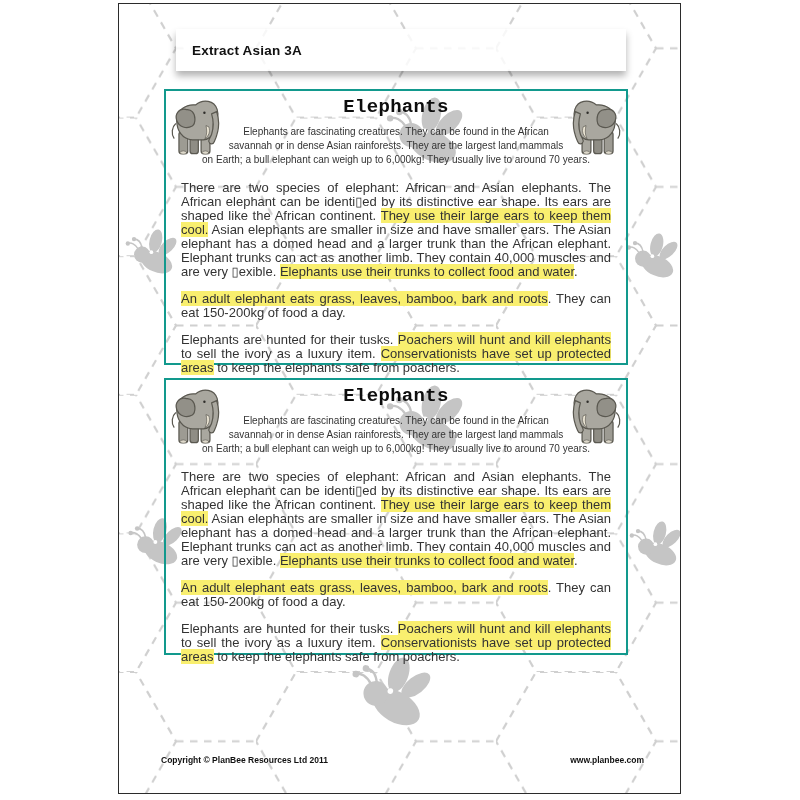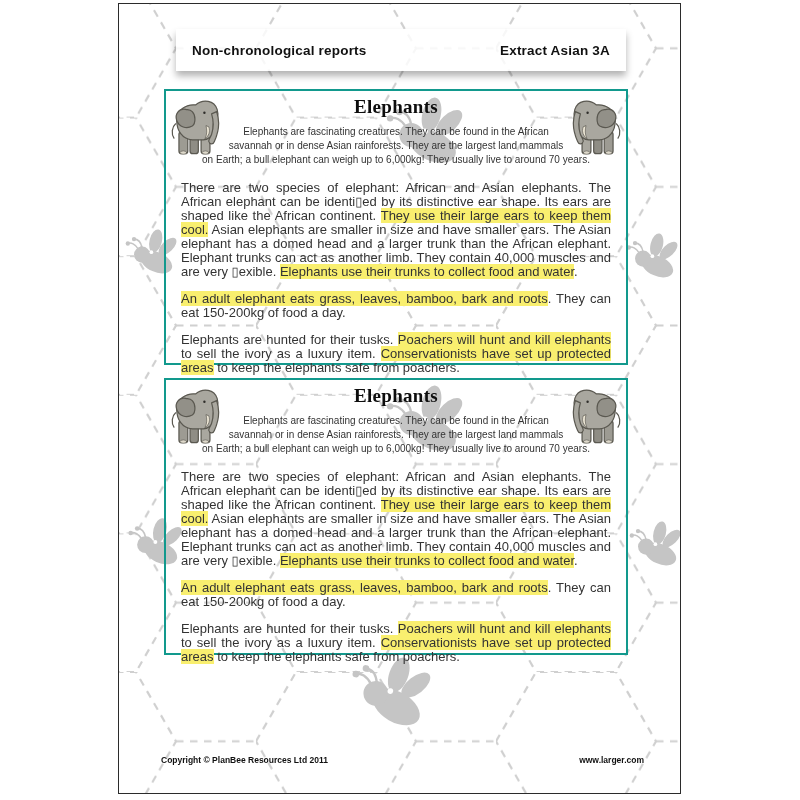--- a/index.html
+++ b/index.html
@@ -27,21 +27,21 @@
     border:2.5px solid var(--card-border,#12998d);
     box-sizing:border-box;background:transparent;
   }
   .card.card-1{top:85px;height:276px;}
   .card.card-2{top:374px;height:277px;}
   .eleph{position:absolute;width:50px;height:62px;top:4px;}
   .eleph.left{left:4px;}
   .eleph.right{right:4px;transform:scaleX(-1);}
   .card-title{
     margin:5px 60px 0;text-align:center;font-weight:bold;font-size:19px;
-    color:#0d0d0d;font-family:Liberation Serif, serif;letter-spacing:0.3px;
+    color:#0d0d0d;font-family:Liberation Mono, monospace;letter-spacing:0.3px;
   }
   .intro{margin:7px 28px 0;text-align:center;font-size:10px;line-height:14px;color:#333;}
   .paras{margin:14px 15px 0;}
   .paras p{margin:0 0 13px;font-size:13px;line-height:14px;color:#333;text-align:justify;}
   .hl{background:var(--highlight,#f9ef6f);}
 
   .footer-bar{
     position:absolute;left:42px;right:36px;bottom:26px;height:14px;
     display:flex;align-items:center;justify-content:space-between;
   }
@@ -108,21 +108,20 @@
           <path d="M28,26 C16,24 8,34 12,46 C16,58 30,62 40,56 C47,51 46,36 40,30 C36,26 32,27 28,26 Z" fill="#929088"></path>
           <circle cx="62" cy="32" r="2.2" fill="#2e2d2a" stroke="none"></circle>
           <ellipse cx="24" cy="104" rx="6" ry="3" fill="#ddd8ca" stroke-width="1"></ellipse>
           <ellipse cx="64" cy="104" rx="6" ry="3" fill="#ddd8ca" stroke-width="1"></ellipse>
         </g>
       </g>
     </defs>
   </svg>
 
   <div class="header-bar">
-    <span>Non-chronological reports</span>
     <span>Extract Asian 3A</span>
   </div>
 
   <div class="card card-1">
     <svg class="eleph left" viewBox="0 0 90 112">
         <use href="#elephantShape"></use>
       </svg>
     <svg class="eleph right" viewBox="0 0 90 112">
         <use href="#elephantShape"></use>
       </svg>
@@ -154,16 +153,16 @@
       </div>
     <div class="paras">
         <p><span>There are two species of elephant: African and Asian elephants. The African elephant can be identi▯ed by its distinctive ear shape. Its ears are shaped like the African continent. </span><span class="hl">They use their large ears to keep them cool.</span><span> Asian elephants are smaller in size and have smaller ears. The Asian elephant has a domed head and a larger trunk than the African elephant. Elephant trunks can act as another limb. They contain 40,000 muscles and are very ▯exible. </span><span class="hl">Elephants use their trunks to collect food and water</span><span>.</span></p>
         <p><span class="hl">An adult elephant eats grass, leaves, bamboo, bark and roots</span><span>. They can eat 150-200kg of food a day.</span></p>
         <p><span>Elephants are hunted for their tusks. </span><span class="hl">Poachers will hunt and kill elephants</span><span> to sell the ivory as a luxury item. </span><span class="hl">Conservationists have set up protected areas</span><span> to keep the elephants safe from poachers.</span></p>
       </div>
   </div>
 
   <div class="footer-bar">
     <span>Copyright © PlanBee Resources Ltd 2011</span>
-    <span>www.larger.com</span>
+    <span>www.planbee.com</span>
   </div>
 
 </div>
 
 </body></html>

